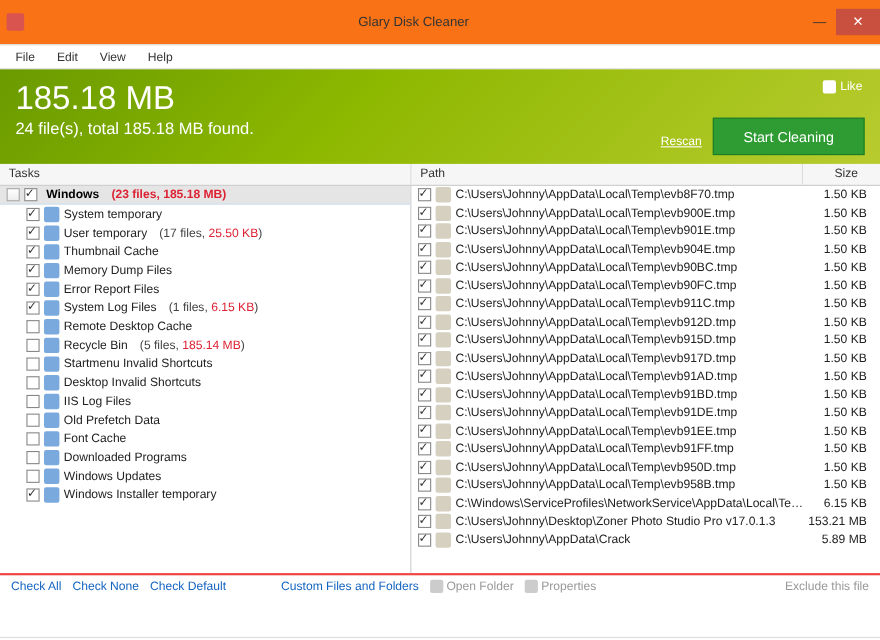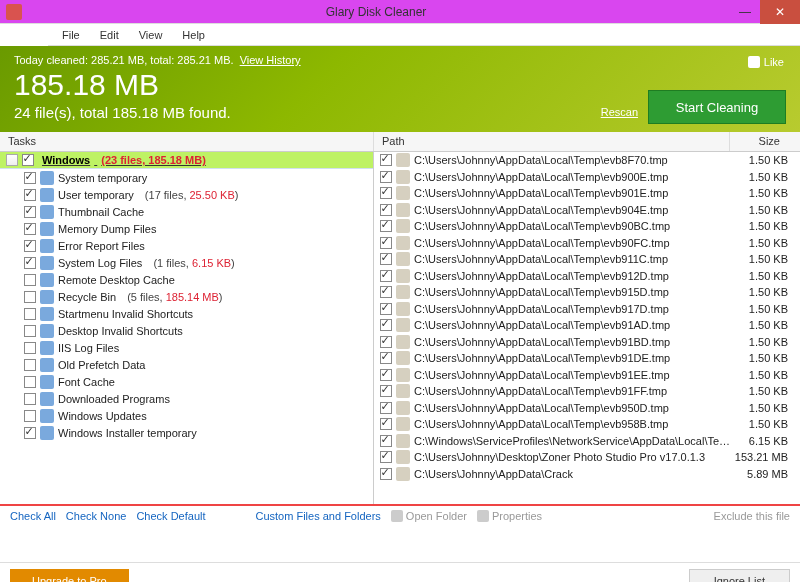--- a/index.html
+++ b/index.html
@@ -1,25 +1,25 @@
 <!DOCTYPE html>
 <html><head>
 <meta charset="utf-8">
 <style>
 * { margin: 0; padding: 0; box-sizing: border-box; font-family: "Segoe UI", Tahoma, sans-serif; }
 body { width: 800px; height: 582px; overflow: hidden; background: #fff; font-size: 11px; color: #333; }
 
-.titlebar { height: 24px; background: #d946ef; display: flex; align-items: center; border-bottom: 1px solid #ddd; }
+.titlebar { height: 41px; background: #f97316; display: flex; align-items: center; border-bottom: 1px solid #ddd; }
 .titlebar .app-icon { width: 16px; height: 16px; margin-left: 6px; background: #d9534f; border-radius: 2px; display: inline-block; }
 .titlebar .title { flex: 1; text-align: center; font-size: 12px; color: #333; }
 .titlebar .winbtns { display: flex; }
 .titlebar .winbtn { width: 30px; height: 24px; display: flex; align-items: center; justify-content: center; font-size: 12px; }
 .titlebar .winbtn.close { background: #c94f3f; color: #fff; width: 40px; }
 
-.menubar { height: 22px; display: flex; align-items: center; padding: 0 4px; border-bottom: 1px solid #ddd; margin-left: 48px; }
+.menubar { height: 22px; display: flex; align-items: center; padding: 0 4px; border-bottom: 1px solid #ddd; }
 .menubar .menuitem { padding: 2px 10px; font-size: 11px; cursor: default; }
 
 .header { height: 86px; background: linear-gradient(135deg, #6a9a00 0%, #8db800 40%, #b8cb2f 100%); color: #fff; padding: 8px 14px; position: relative; }
 .header .today { font-size: 11px; }
 .header .today a { color: #fff; text-decoration: underline; }
 .header .big { font-size: 30px; font-weight: 300; margin-top: 2px; }
 .header .found { font-size: 15px; margin-top: 2px; }
 .header .like { position: absolute; top: 10px; right: 16px; font-size: 11px; display: flex; align-items: center; gap: 4px; cursor: pointer; }
 .header .like .thumb { width: 12px; height: 12px; background: #fff; border-radius: 2px; }
 .header .rescan { position: absolute; bottom: 14px; right: 162px; color: #fff; text-decoration: underline; font-size: 11px; cursor: pointer; }
@@ -28,21 +28,21 @@
 .colheads { height: 20px; display: flex; border-bottom: 1px solid #ccc; background: #f6f6f6; }
 .colheads .col { padding: 3px 8px; font-size: 11px; border-right: 1px solid #ddd; }
 .colheads .col.tasks { width: 374px; }
 .colheads .col.path { flex: 1; }
 .colheads .col.size { width: 70px; text-align: right; border-right: none; padding-right: 20px; }
 
 .panes { display: flex; height: 352px; }
 .tasks { width: 374px; border-right: 1px solid #ccc; overflow-y: scroll; }
 .files { flex: 1; overflow-y: scroll; }
 
-.taskroot { display: flex; align-items: center; padding: 2px 6px; background: #bef264; border-bottom: 1px solid #d0e0f0; font-size: 11px; gap: 4px; text-decoration: underline; }
+.taskroot { display: flex; align-items: center; padding: 2px 6px; background: #e5e5e5; border-bottom: 1px solid #d0e0f0; font-size: 11px; gap: 4px; }
 .taskroot .name { font-weight: bold; color: #000; }
 .taskroot .stats { color: #d23; font-weight: bold; }
 
 .taskrow { display: flex; align-items: center; padding: 1px 6px 1px 24px; font-size: 11px; gap: 4px; height: 17px; }
 .taskrow .name { color: #222; }
 .taskrow .stats { color: #444; }
 .taskrow .stats .red { color: #d23; }
 .taskrow .ico { width: 14px; height: 14px; background: #7aa9dd; border-radius: 2px; flex-shrink: 0; }
 .cb { width: 12px; height: 12px; border: 1px solid #888; background: #fff; flex-shrink: 0; position: relative; cursor: pointer; }
 .cb.on::after { content: "✓"; position: absolute; top: -3px; left: -0.5px; font-size: 11px; color: #333; }
@@ -83,24 +83,20 @@
 </div>
 
 <div class="menubar">
   <div class="menuitem">File</div>
   <div class="menuitem">Edit</div>
   <div class="menuitem">View</div>
   <div class="menuitem">Help</div>
 </div>
 
 <div class="header">
-  <div class="today">
-    <span>Today cleaned: 285.21 MB, total: 285.21 MB.</span>
-    &nbsp;<a>View History</a>
-  </div>
   <div class="big">185.18 MB</div>
   <div class="found">24 file(s), total 185.18 MB found.</div>
   <div class="like">
     <span class="thumb"></span>
     <span>Like</span>
   </div>
   <div class="rescan">Rescan</div>
   <div class="startbtn">Start Cleaning</div>
 </div>
 

